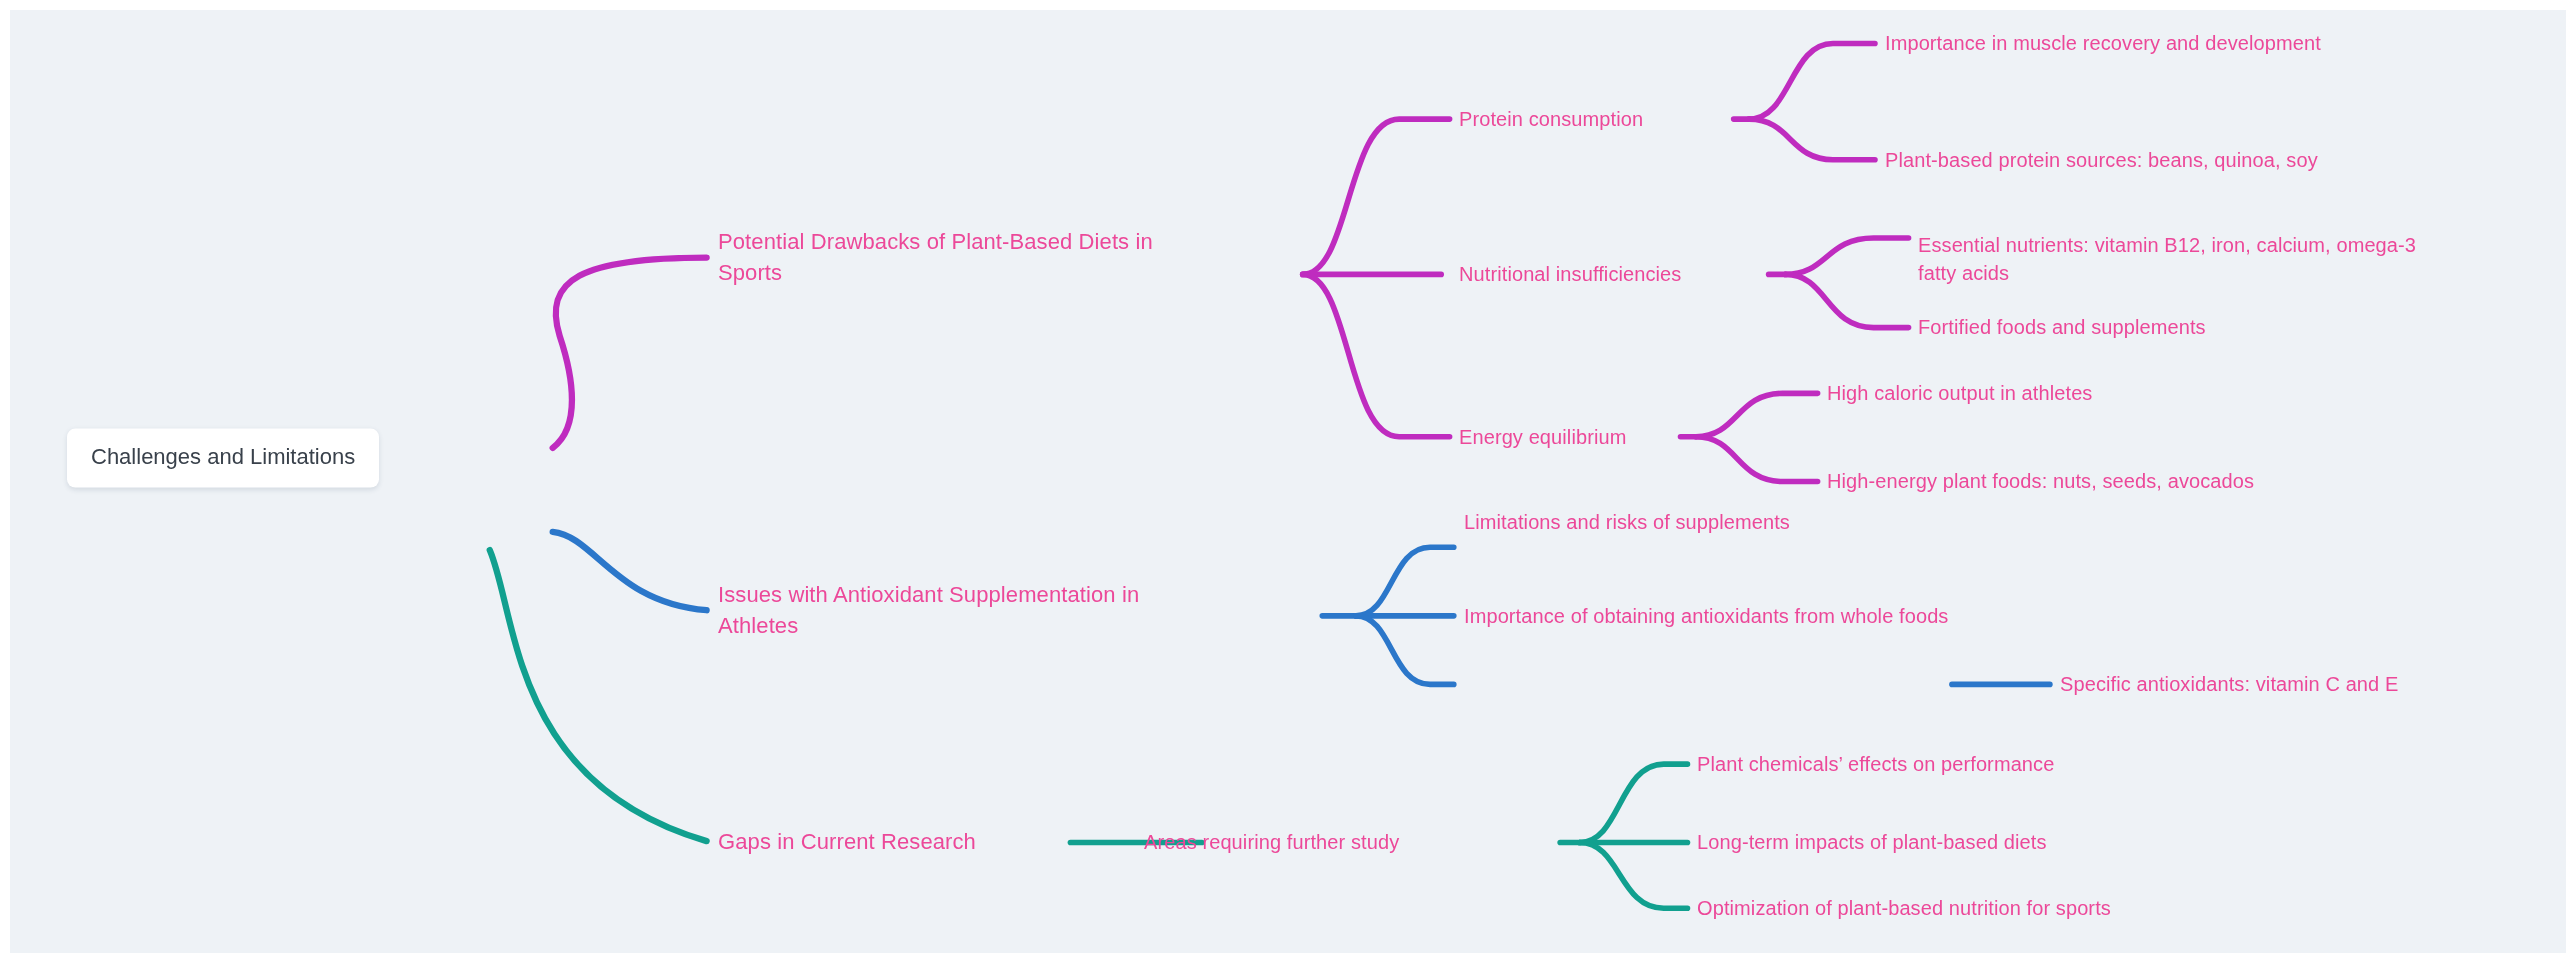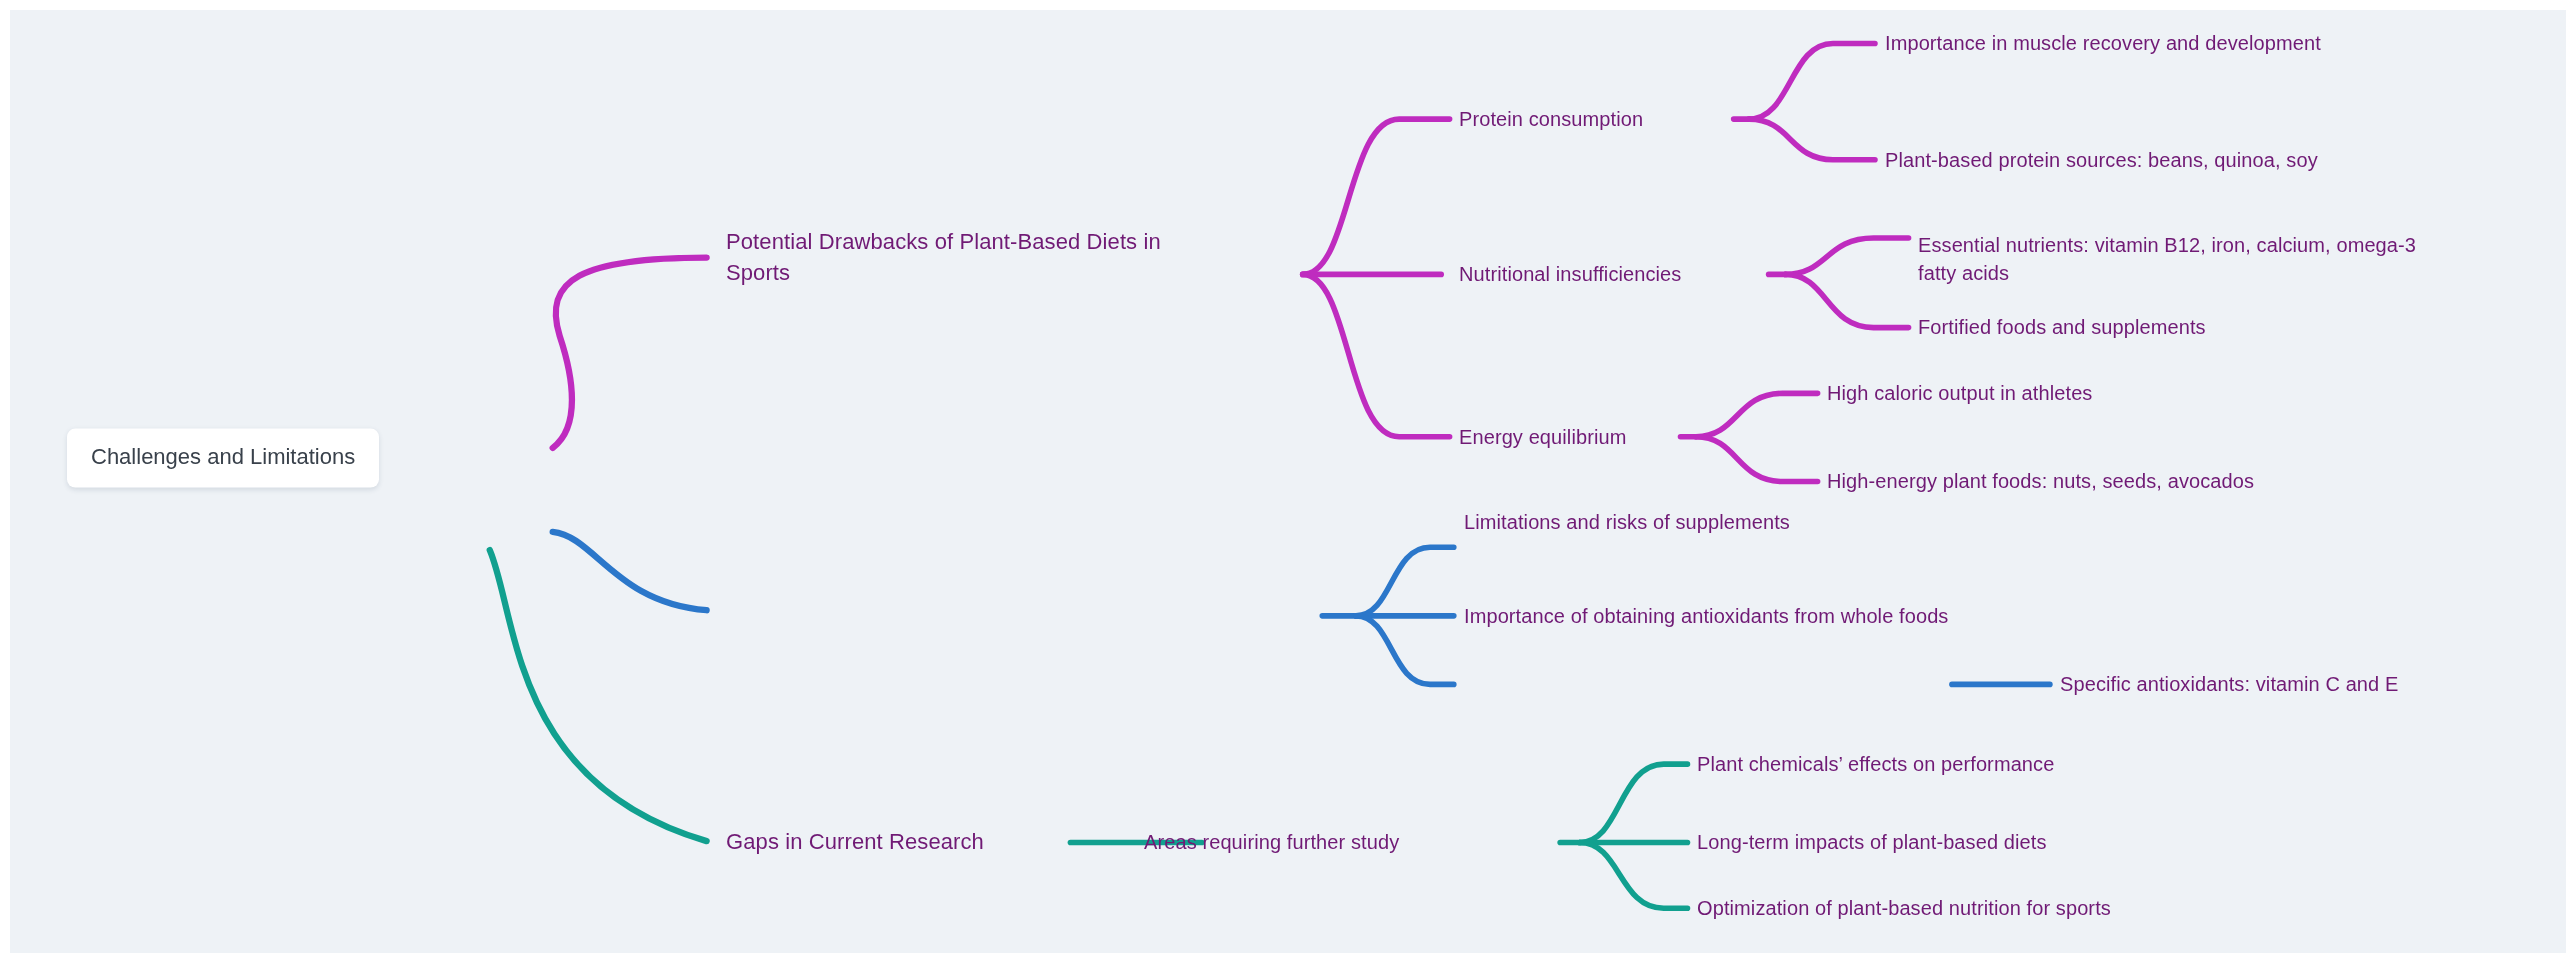--- a/index.html
+++ b/index.html
@@ -32,30 +32,29 @@
   #edge-layer {
     position: absolute;
     left: 0;
     top: 0;
     width: 2576px;
     height: 963px;
     pointer-events: none;
   }
   .node-label {
     position: absolute;
-    color: #701a75;
+    color: #ec4899;
     font-size: 21px;
     line-height: 1.42;
     letter-spacing: 0.1px;
     white-space: pre-line;
     transform: translateY(-50%);
   }
   .node-label.lvl1 {
     font-size: 22px;
-    margin-left: 8px;
   }
   .node-label.lvl2 {
     font-size: 20px;
   }
   .node-label.lvl3 {
     font-size: 20px;
   }
   #root-node {
     position: absolute;
     left: 67px;
@@ -122,20 +121,22 @@
     <path d="M 2258 1204 C 2316 1204 2314 1298 2378 1298 L 2412 1298" fill="none" stroke="#11a08f" stroke-width="8" stroke-linecap="round"></path>
   </svg>
 
   <div id="root-node">
     <span class="root-text">Challenges and Limitations</span>
   </div>
 
   <div class="node-label lvl1" style="left:718px; top:257px;">Potential Drawbacks of Plant-Based Diets in
 Sports</div>
 
+  <div class="node-label lvl1" style="left:718px; top:610px;">Issues with Antioxidant Supplementation in
+Athletes</div>
 
   <div class="node-label lvl1" style="left:718px; top:842px;">Gaps in Current Research</div>
 
   <div class="node-label lvl2" style="left:1459px; top:119px;">Protein consumption</div>
 
   <div class="node-label lvl2" style="left:1459px; top:274px;">Nutritional insufficiencies</div>
 
   <div class="node-label lvl2" style="left:1459px; top:437px;">Energy equilibrium</div>
 
   <div class="node-label lvl3" style="left:1885px; top:43px;">Importance in muscle recovery and development</div>

